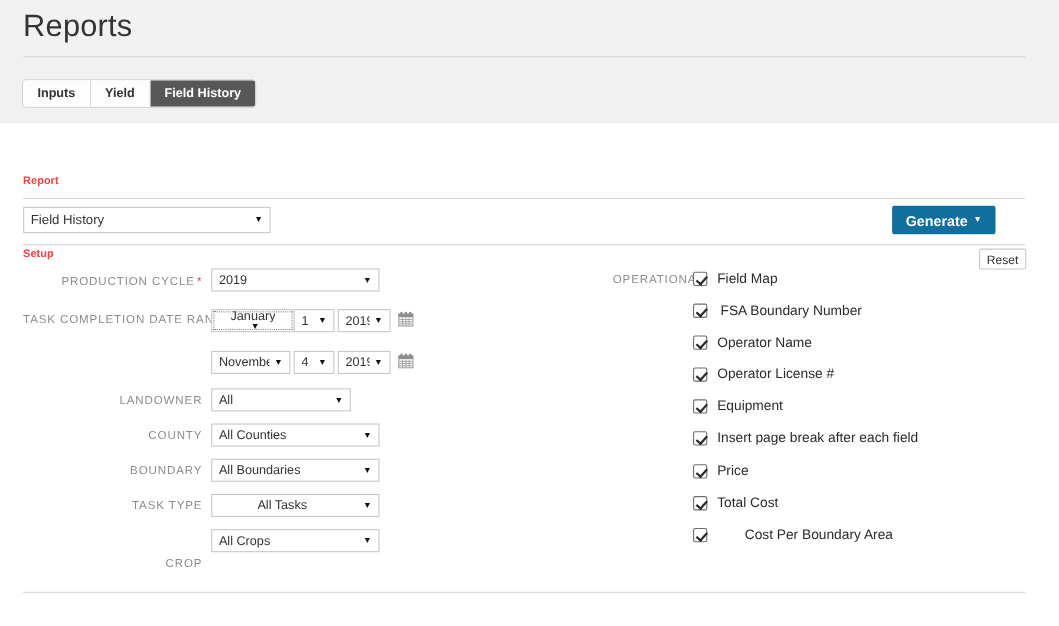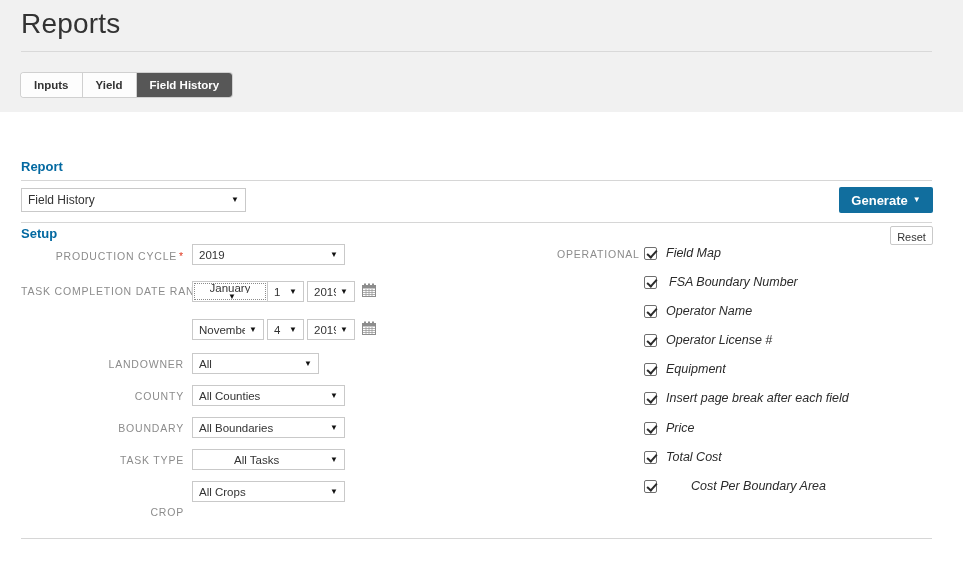--- a/index.html
+++ b/index.html
@@ -60,23 +60,23 @@
   }
   .tab:last-child { border-right: none; }
   .tab.active {
     background: #575757;
     color: #ffffff;
   }
 
   
   .section-heading {
     position: absolute;
-    font-size: 13px;
+    font-size: 10px;
     font-weight: bold;
-    color: #0369a1;
+    color: #ef4444;
     white-space: nowrap;
   }
   #report-heading { left: 21px; top: 159px; }
   #setup-heading  { left: 21px; top: 226px; }
 
   .rule {
     position: absolute;
     left: 21px;
     width: 911px;
     height: 1px;
@@ -115,21 +115,21 @@
 
   #report-type-select {
     left: 21px; top: 188px;
     width: 225px; height: 24px;
     font-size: 12px;
   }
 
   
   #generate-button {
     position: absolute;
-    left: 839px; top: 187px;
+    left: 811px; top: 187px;
     width: 94px; height: 26px;
     background: #116e9e;
     color: #ffffff;
     border: none;
     border-radius: 2px;
     font-size: 13px;
     font-weight: bold;
     font-family: "Liberation Sans", sans-serif;
     cursor: pointer;
     display: flex;
@@ -170,27 +170,26 @@
   
   .cal-icon {
     position: absolute;
     width: 14px; height: 14px;
     cursor: pointer;
   }
 
   
   .cb-row {
     position: absolute;
-    left: 644px;
+    left: 630px;
     display: flex;
-    align-items: center;
+    align-items: flex-end;
     gap: 9px;
     cursor: pointer;
     white-space: nowrap;
-    font-style: italic;
   }
   .cb-box {
     width: 13px; height: 13px;
     border: 1px solid #6f6f6f;
     border-radius: 2px;
     background: #ffffff;
     position: relative;
     flex: 0 0 auto;
   }
   .cb-box.checked::after {

